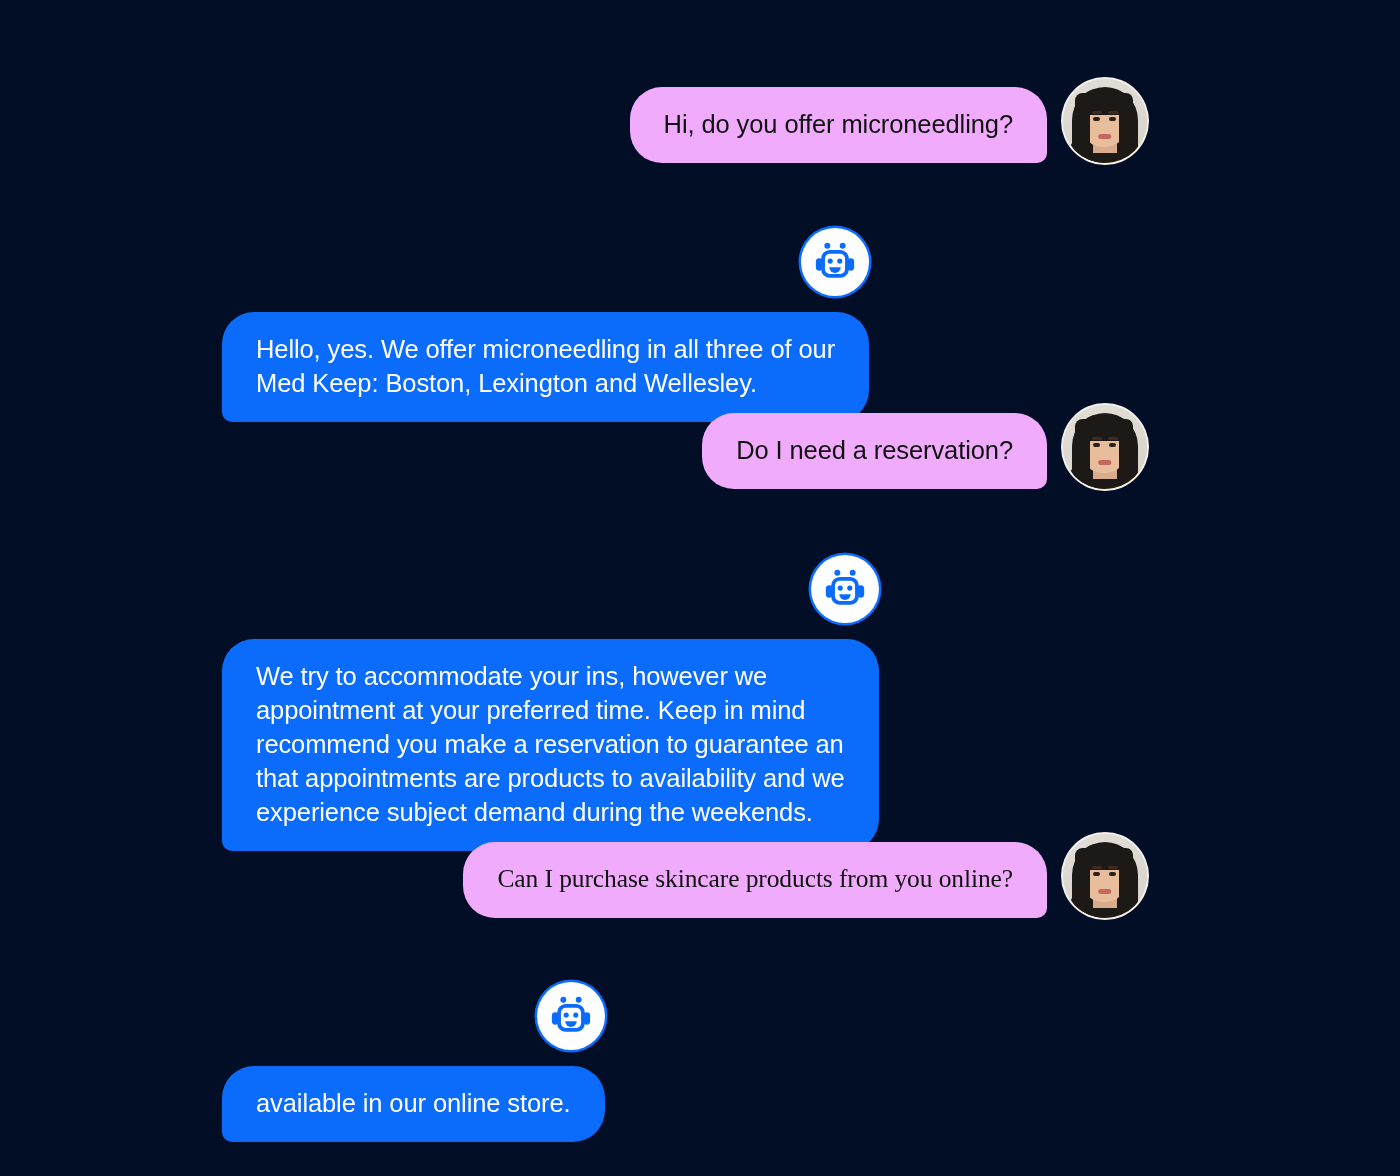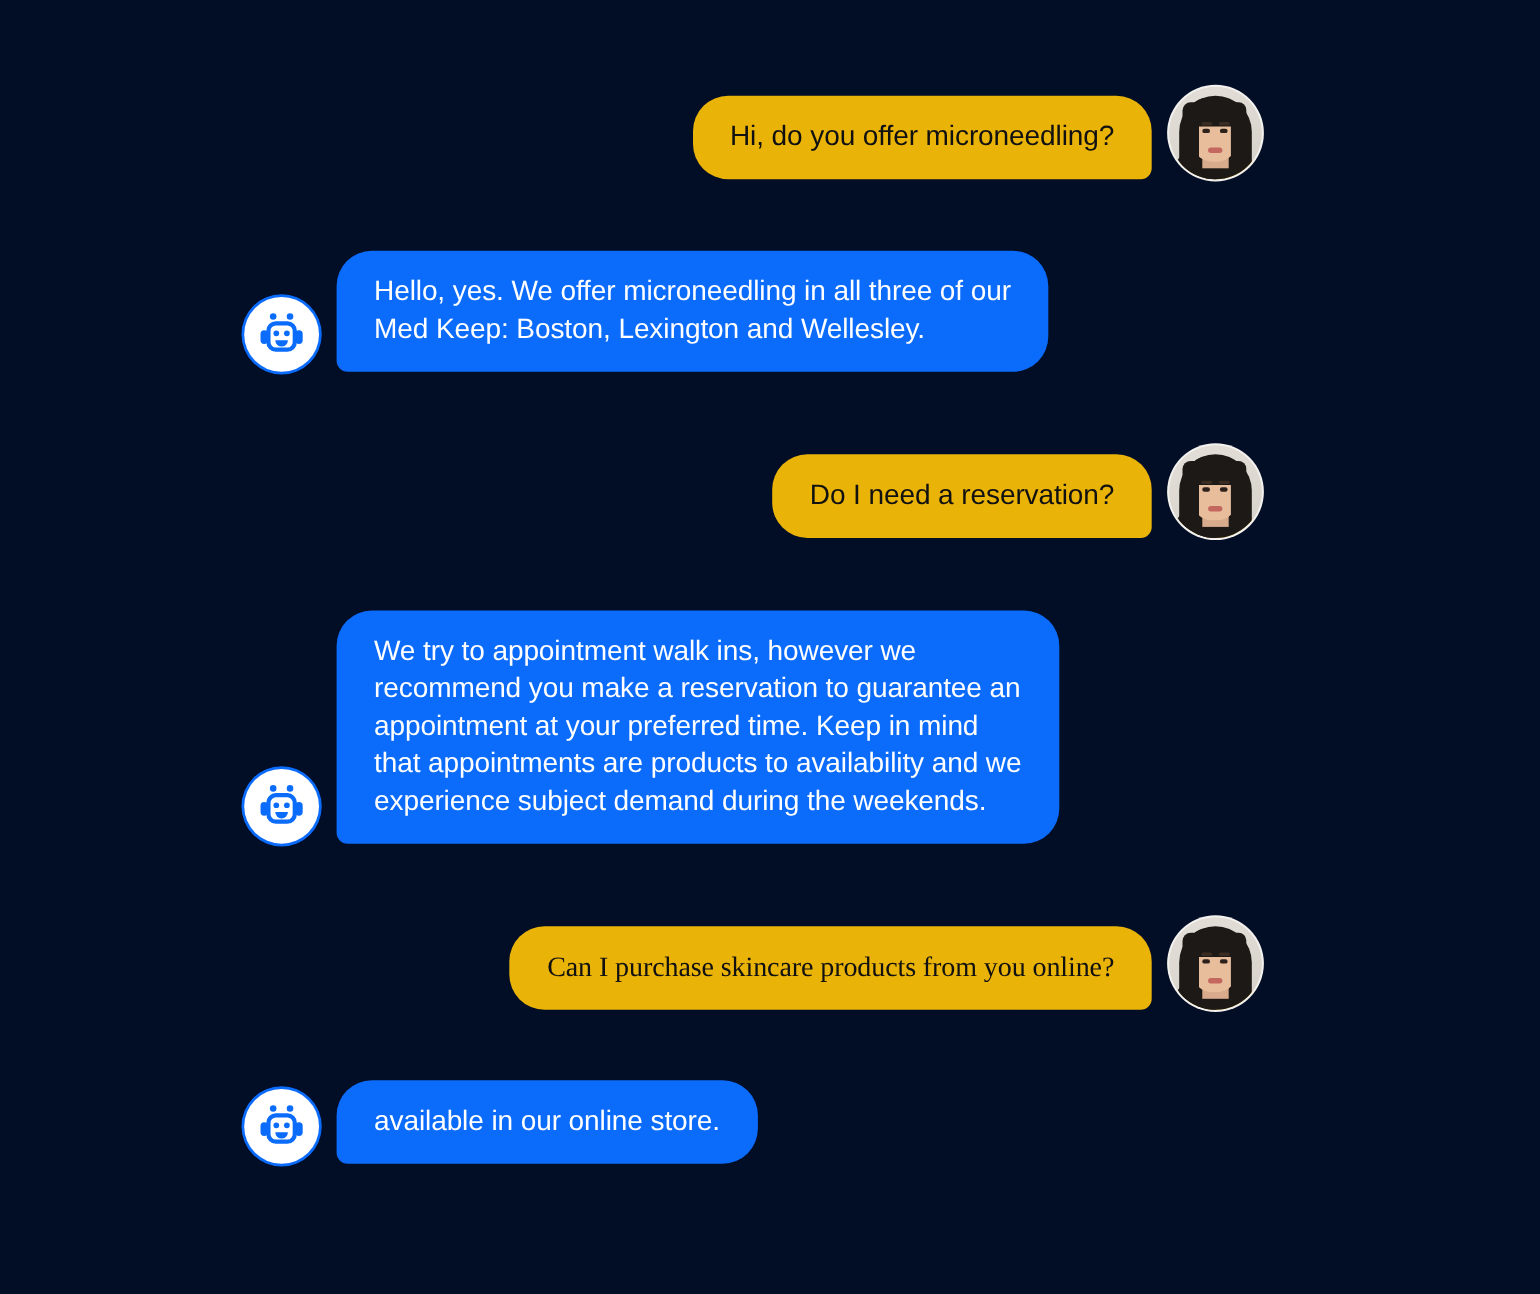--- a/index.html
+++ b/index.html
@@ -24,21 +24,21 @@
 
   .msg-row {
     position: absolute;
     display: flex;
     align-items: flex-end;
     gap: 16px;
   }
 
   .msg-row.bot {
     left: 222px;
-    flex-direction: row;
+    flex-direction: column;
   }
 
   .msg-row.user {
     right: 253px;
     flex-direction: row;
   }
 
   .bubble {
     box-sizing: border-box;
     font-size: 25.5px;
@@ -48,21 +48,21 @@
     max-width: 660px;
   }
 
   .bubble.bot {
     background: #0b6bfb;
     color: #ffffff;
     border-radius: 32px 32px 32px 10px;
   }
 
   .bubble.user {
-    background: #eab308;
+    background: #f0abfc;
     color: #111111;
     border-radius: 32px 32px 10px 32px;
     white-space: nowrap;
   }
 
   .bubble .line {
     display: block;
   }
 
   
@@ -282,23 +282,23 @@
         <circle cx="32" cy="7" r="3.1" fill="#0b6bfb"></circle>
         <rect x="4" y="20" width="7" height="13" rx="3.5" fill="#0b6bfb"></rect>
         <rect x="37" y="20" width="7" height="13" rx="3.5" fill="#0b6bfb"></rect>
         <rect x="11.5" y="13.5" width="25" height="25" rx="7" stroke="#0b6bfb" stroke-width="4"></rect>
         <circle cx="19" cy="23" r="2.7" fill="#0b6bfb"></circle>
         <circle cx="29" cy="23" r="2.7" fill="#0b6bfb"></circle>
         <path d="M18 29.5 h12 a6 6 0 0 1 -12 0 z" fill="#0b6bfb"></path>
       </svg>
     </div>
     <div class="bubble bot">
-      <span class="line">We try to appointment walk ins, however we</span>
+      <span class="line">We try to accommodate your ins, however we</span>
+      <span class="line">appointment at your preferred time. Keep in mind</span>
       <span class="line">recommend you make a reservation to guarantee an</span>
-      <span class="line">appointment at your preferred time. Keep in mind</span>
       <span class="line">that appointments are products to availability and we</span>
       <span class="line">experience subject demand during the weekends.</span>
     </div>
   </div>
 
   <div class="msg-row user" style="top: 834px; font-family: Liberation Serif, serif;">
     <div class="bubble user">
       <span class="line">Can I purchase skincare products from you online?</span>
     </div>
     <div class="avatar-user">

